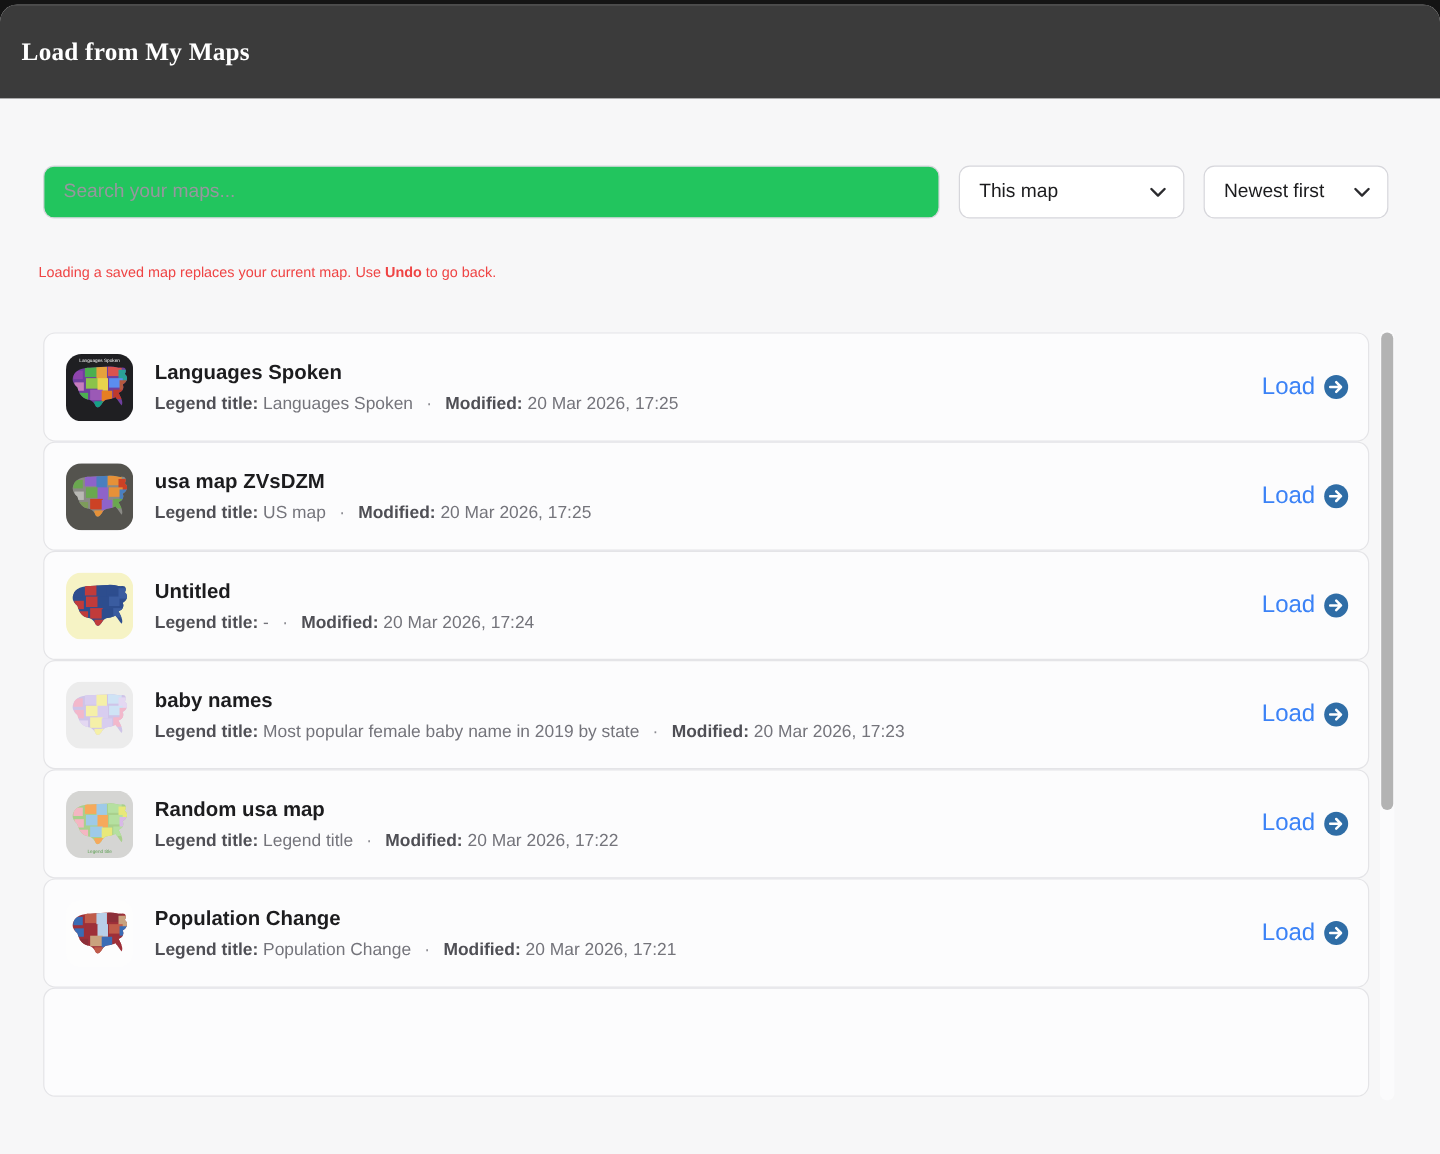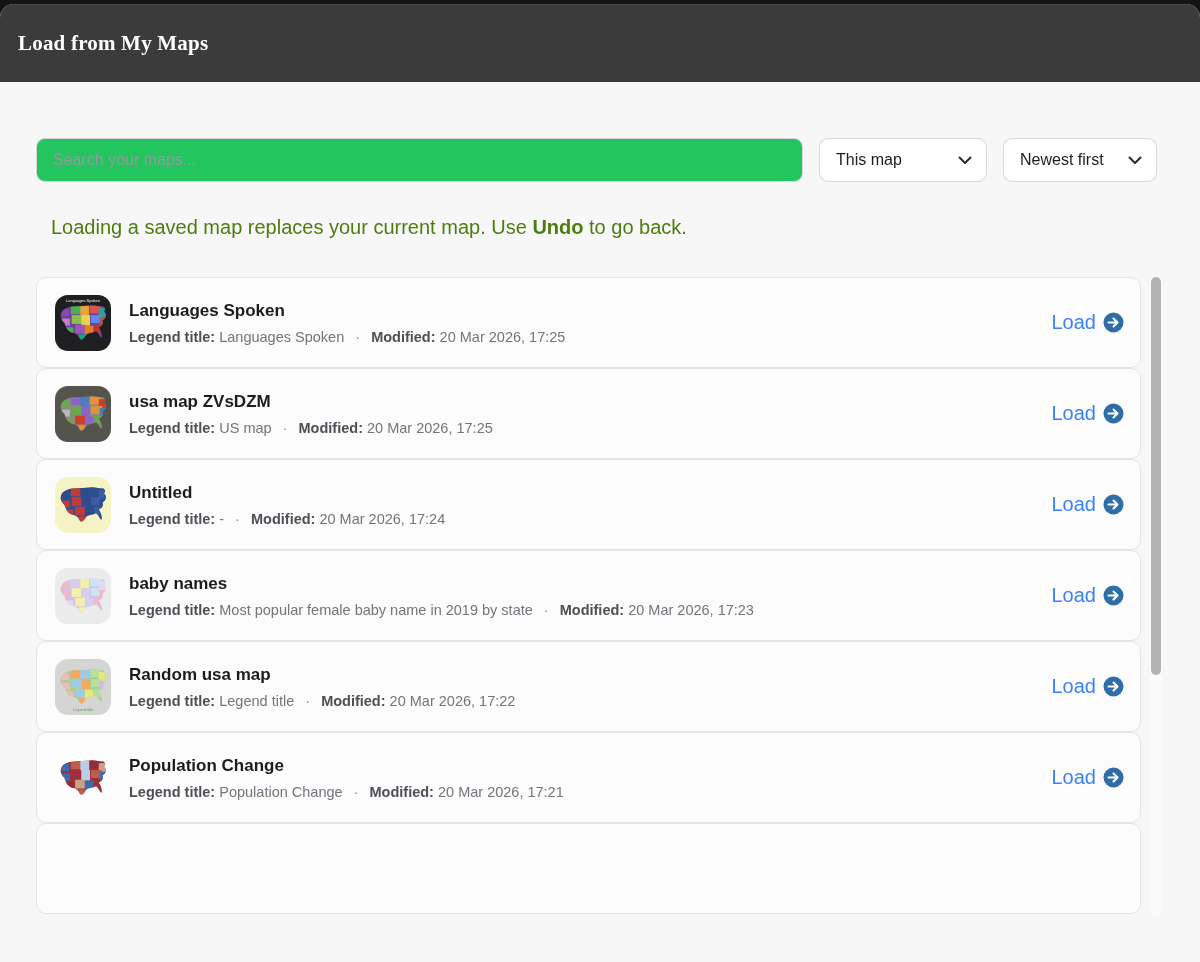--- a/index.html
+++ b/index.html
@@ -41,25 +41,25 @@
   }
   .search-box::placeholder { color:#97979e; }
   .select {
     height:44px; background:#ffffff;
     border:1px solid #d6d6db; border-radius:9px;
     display:flex; align-items:center; justify-content:space-between;
     padding:0 14px 0 16px;
     font-size:16px; color:#1c1c1e;
     cursor:pointer; flex:none;
   }
-  .select.scope { width:168px;align-items:center; }
+  .select.scope { width:188px;align-items:center; }
   .select.sort  { width:154px; }
   .chev { flex:none; margin-left:10px; }
 
-  .notice { margin:33px 36px 0 51px; font-size:20px; color:#4d7c0f; line-height:24px; }
+  .notice { margin:33px 36px 0 32px; font-size:12px; color:#ef4444; line-height:24px; }
   .notice b { font-weight:bold; }
 
   .list-region {
     position:relative;
     margin-top:31px;
     height:652px;
     overflow:hidden;
   }
   .cards { margin:7px 59px 0 36px; }
   .card {

